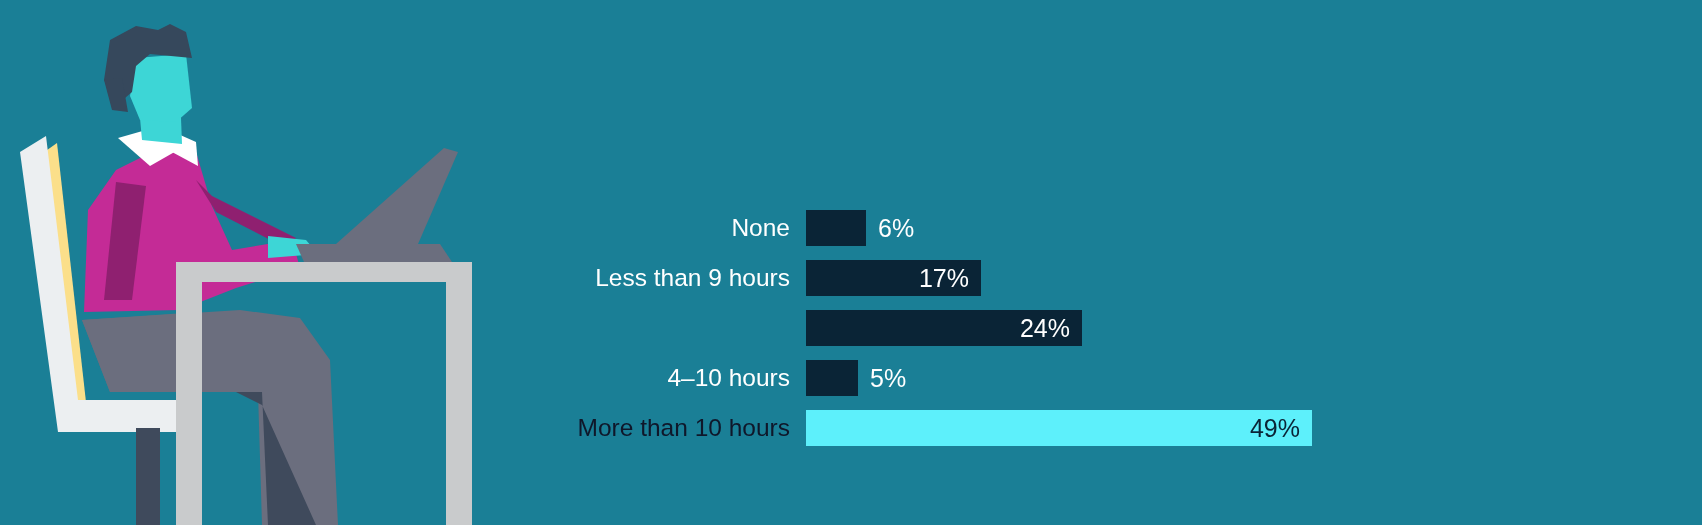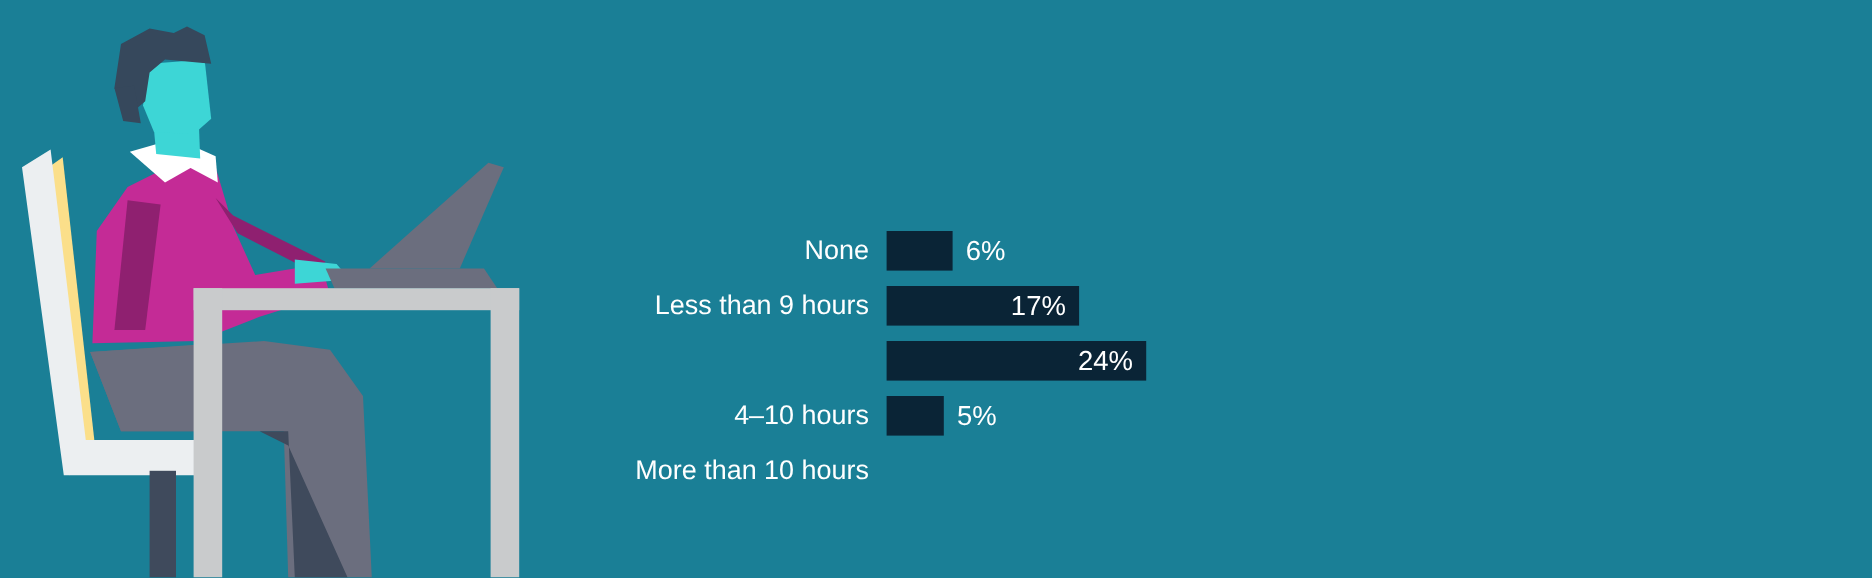--- a/index.html
+++ b/index.html
@@ -35,21 +35,21 @@
     position:absolute;
     left:0; top:0;
     width:234px;
     height:50px;
     line-height:50px;
     text-align:right;
     font-size:24.5px;
     color:#ffffff;
     white-space:nowrap;
   }
-  .row.highlight .row-label { color:#ffffff; }
+  .row.highlight .row-label { color:#0f172a; }
   .bar-track { position:absolute; left:250px; top:0; height:50px; width:740px; }
   .bar {
     position:absolute;
     left:0; top:7px;
     height:36px;
     background:#0a2436;
   }
   .row.highlight .bar { background:#5df0fb; }
   .bar-value-inside {
     position:absolute;
@@ -130,32 +130,37 @@
       <div class="row-label">Less than 9 hours</div>
       <div class="bar-track">
         <div class="bar" style="width:175px;">
           <div class="bar-value-inside" style="top:0;">17%</div>
         </div>
       </div>
     </div>
 
     <div class="row">
       <div class="bar-track">
-        <div class="bar" style="width:236px;padding-left:36px;">
+        <div class="bar" style="width:276px;padding-left:36px;">
           <div class="bar-value-inside" style="top:0;">24%</div>
         </div>
       </div>
     </div>
 
     <div class="row">
       <div class="row-label">4–10 hours</div>
       <div class="bar-track">
         <div class="bar" style="width:52px;"></div>
         <div class="bar-value-outside" style="left:64px;">5%</div>
       </div>
     </div>
 
     <div class="row highlight">
       <div class="row-label">More than 10 hours</div>
+      <div class="bar-track">
+        <div class="bar" style="width:506px;">
+          <div class="bar-value-inside" style="top:0;">49%</div>
+        </div>
+      </div>
     </div>
 
   </div>
 </div>
 
 </body></html>

